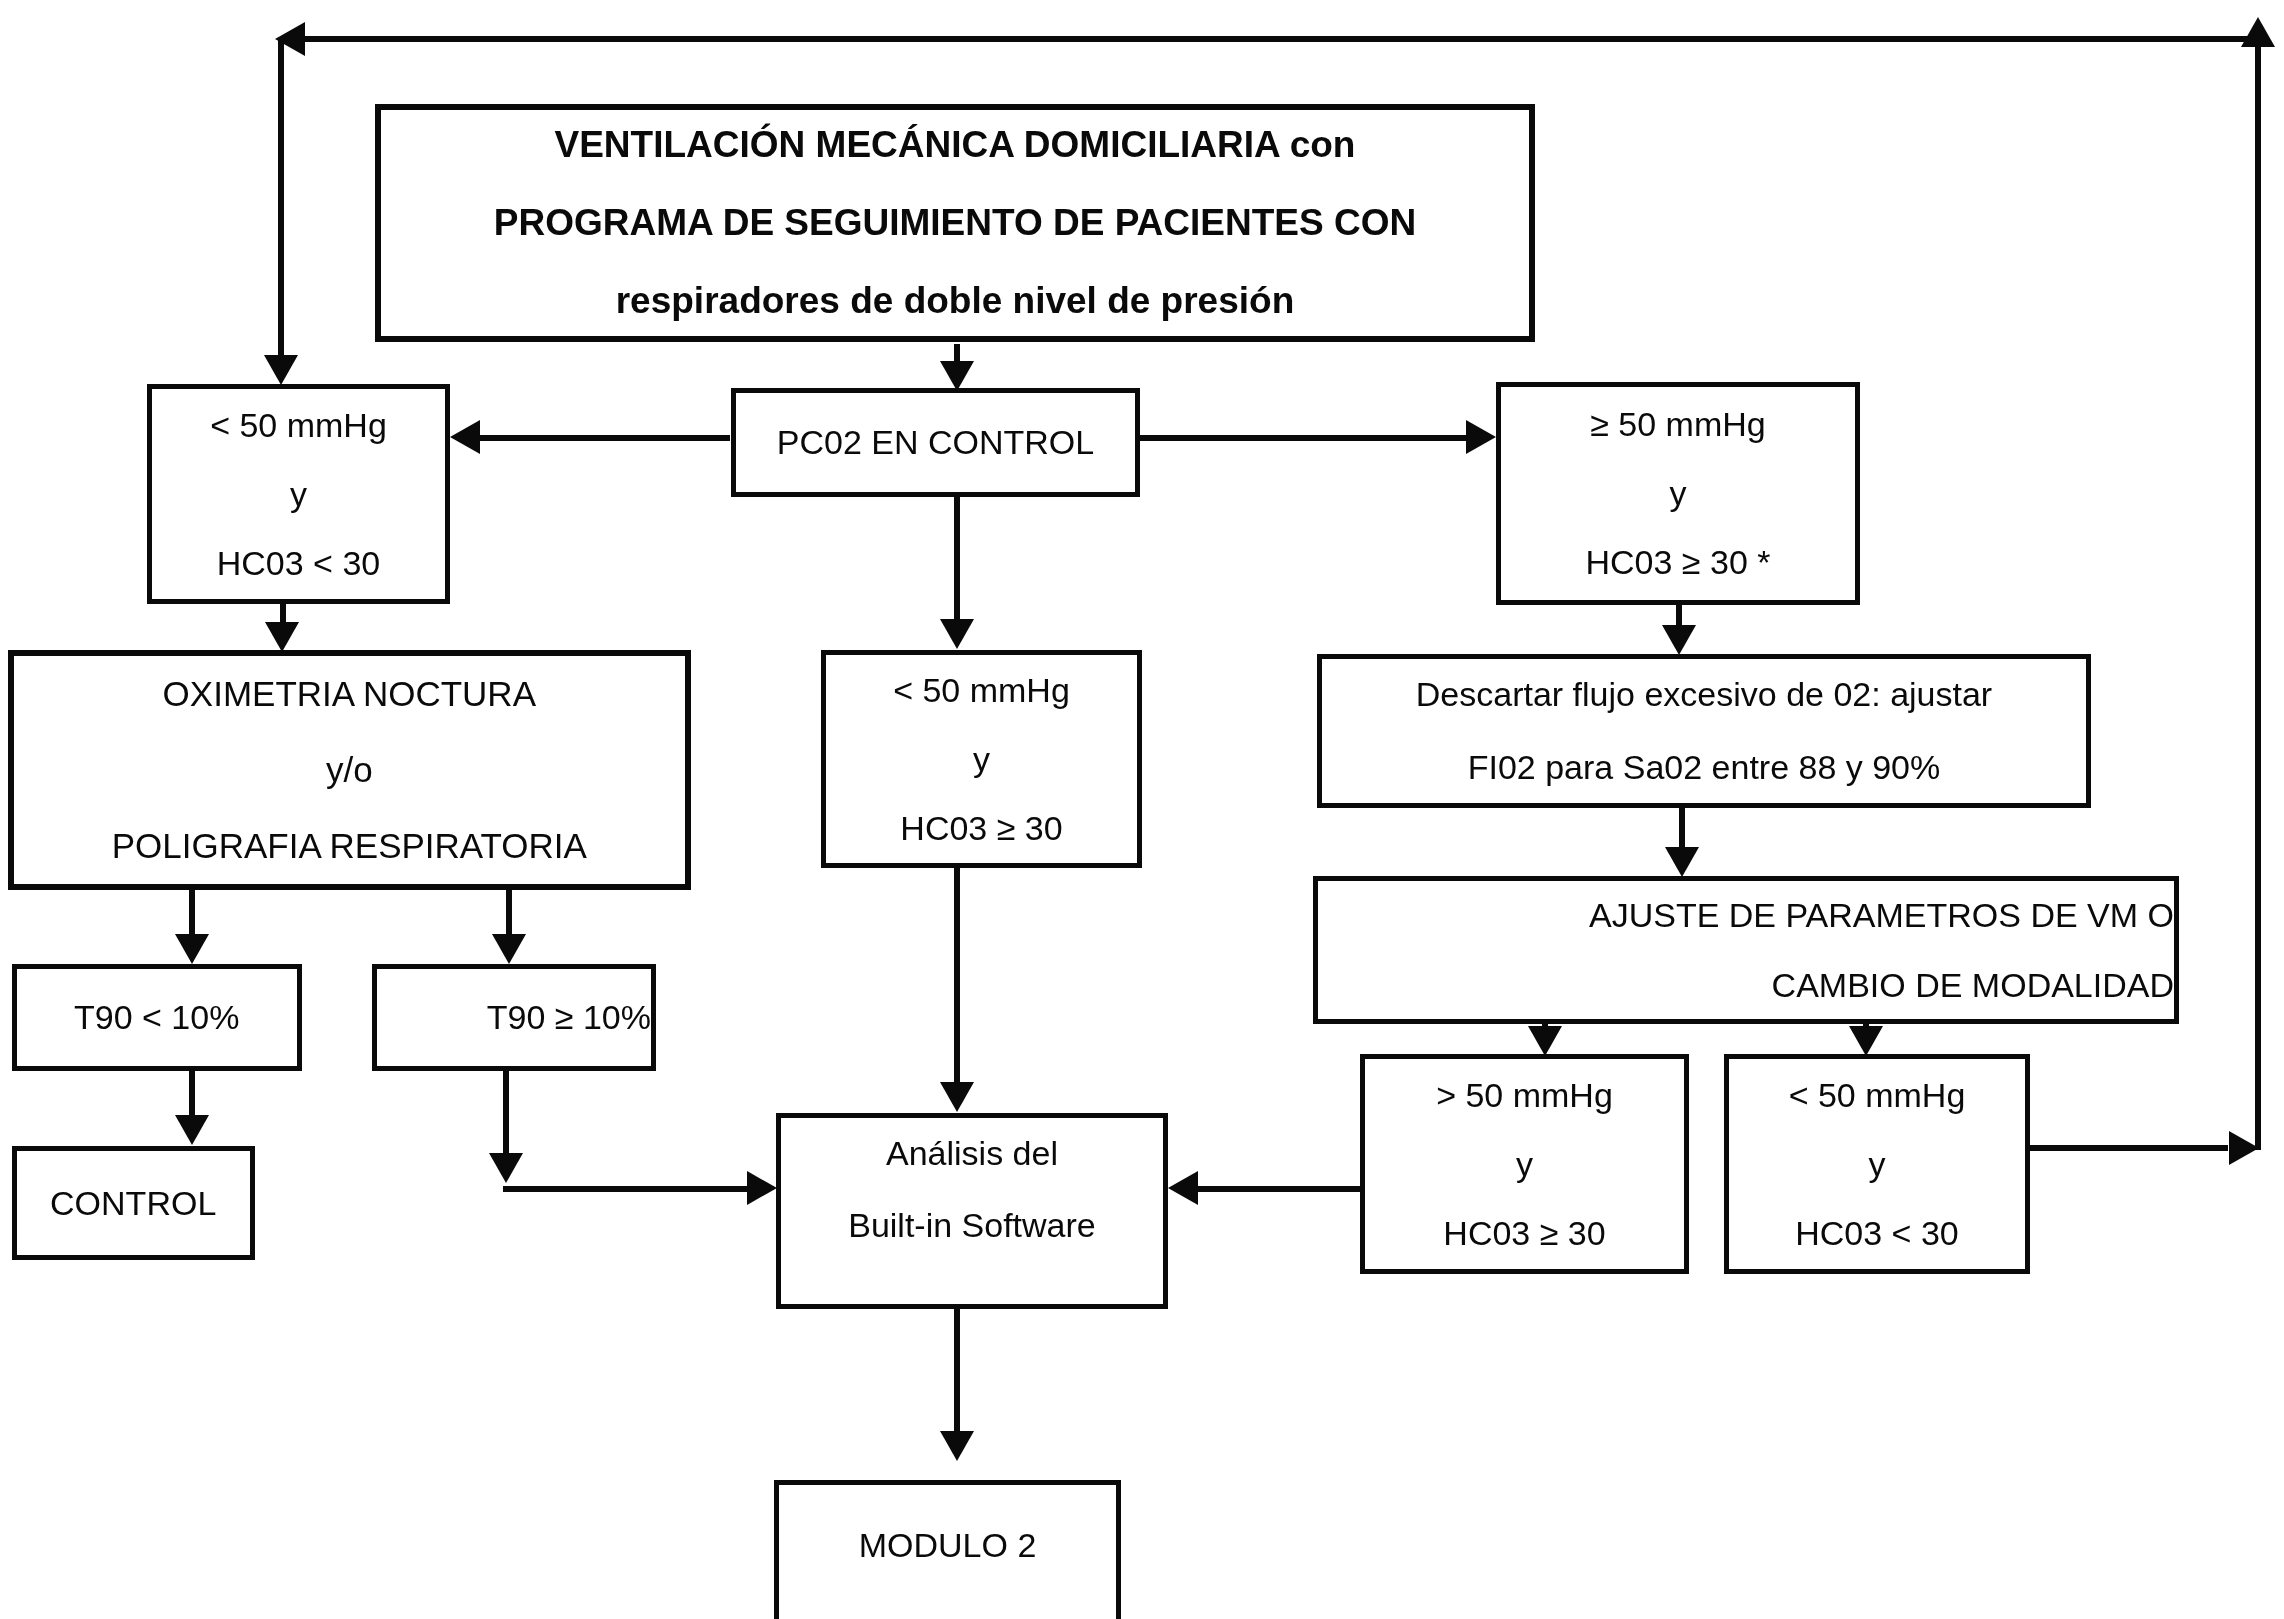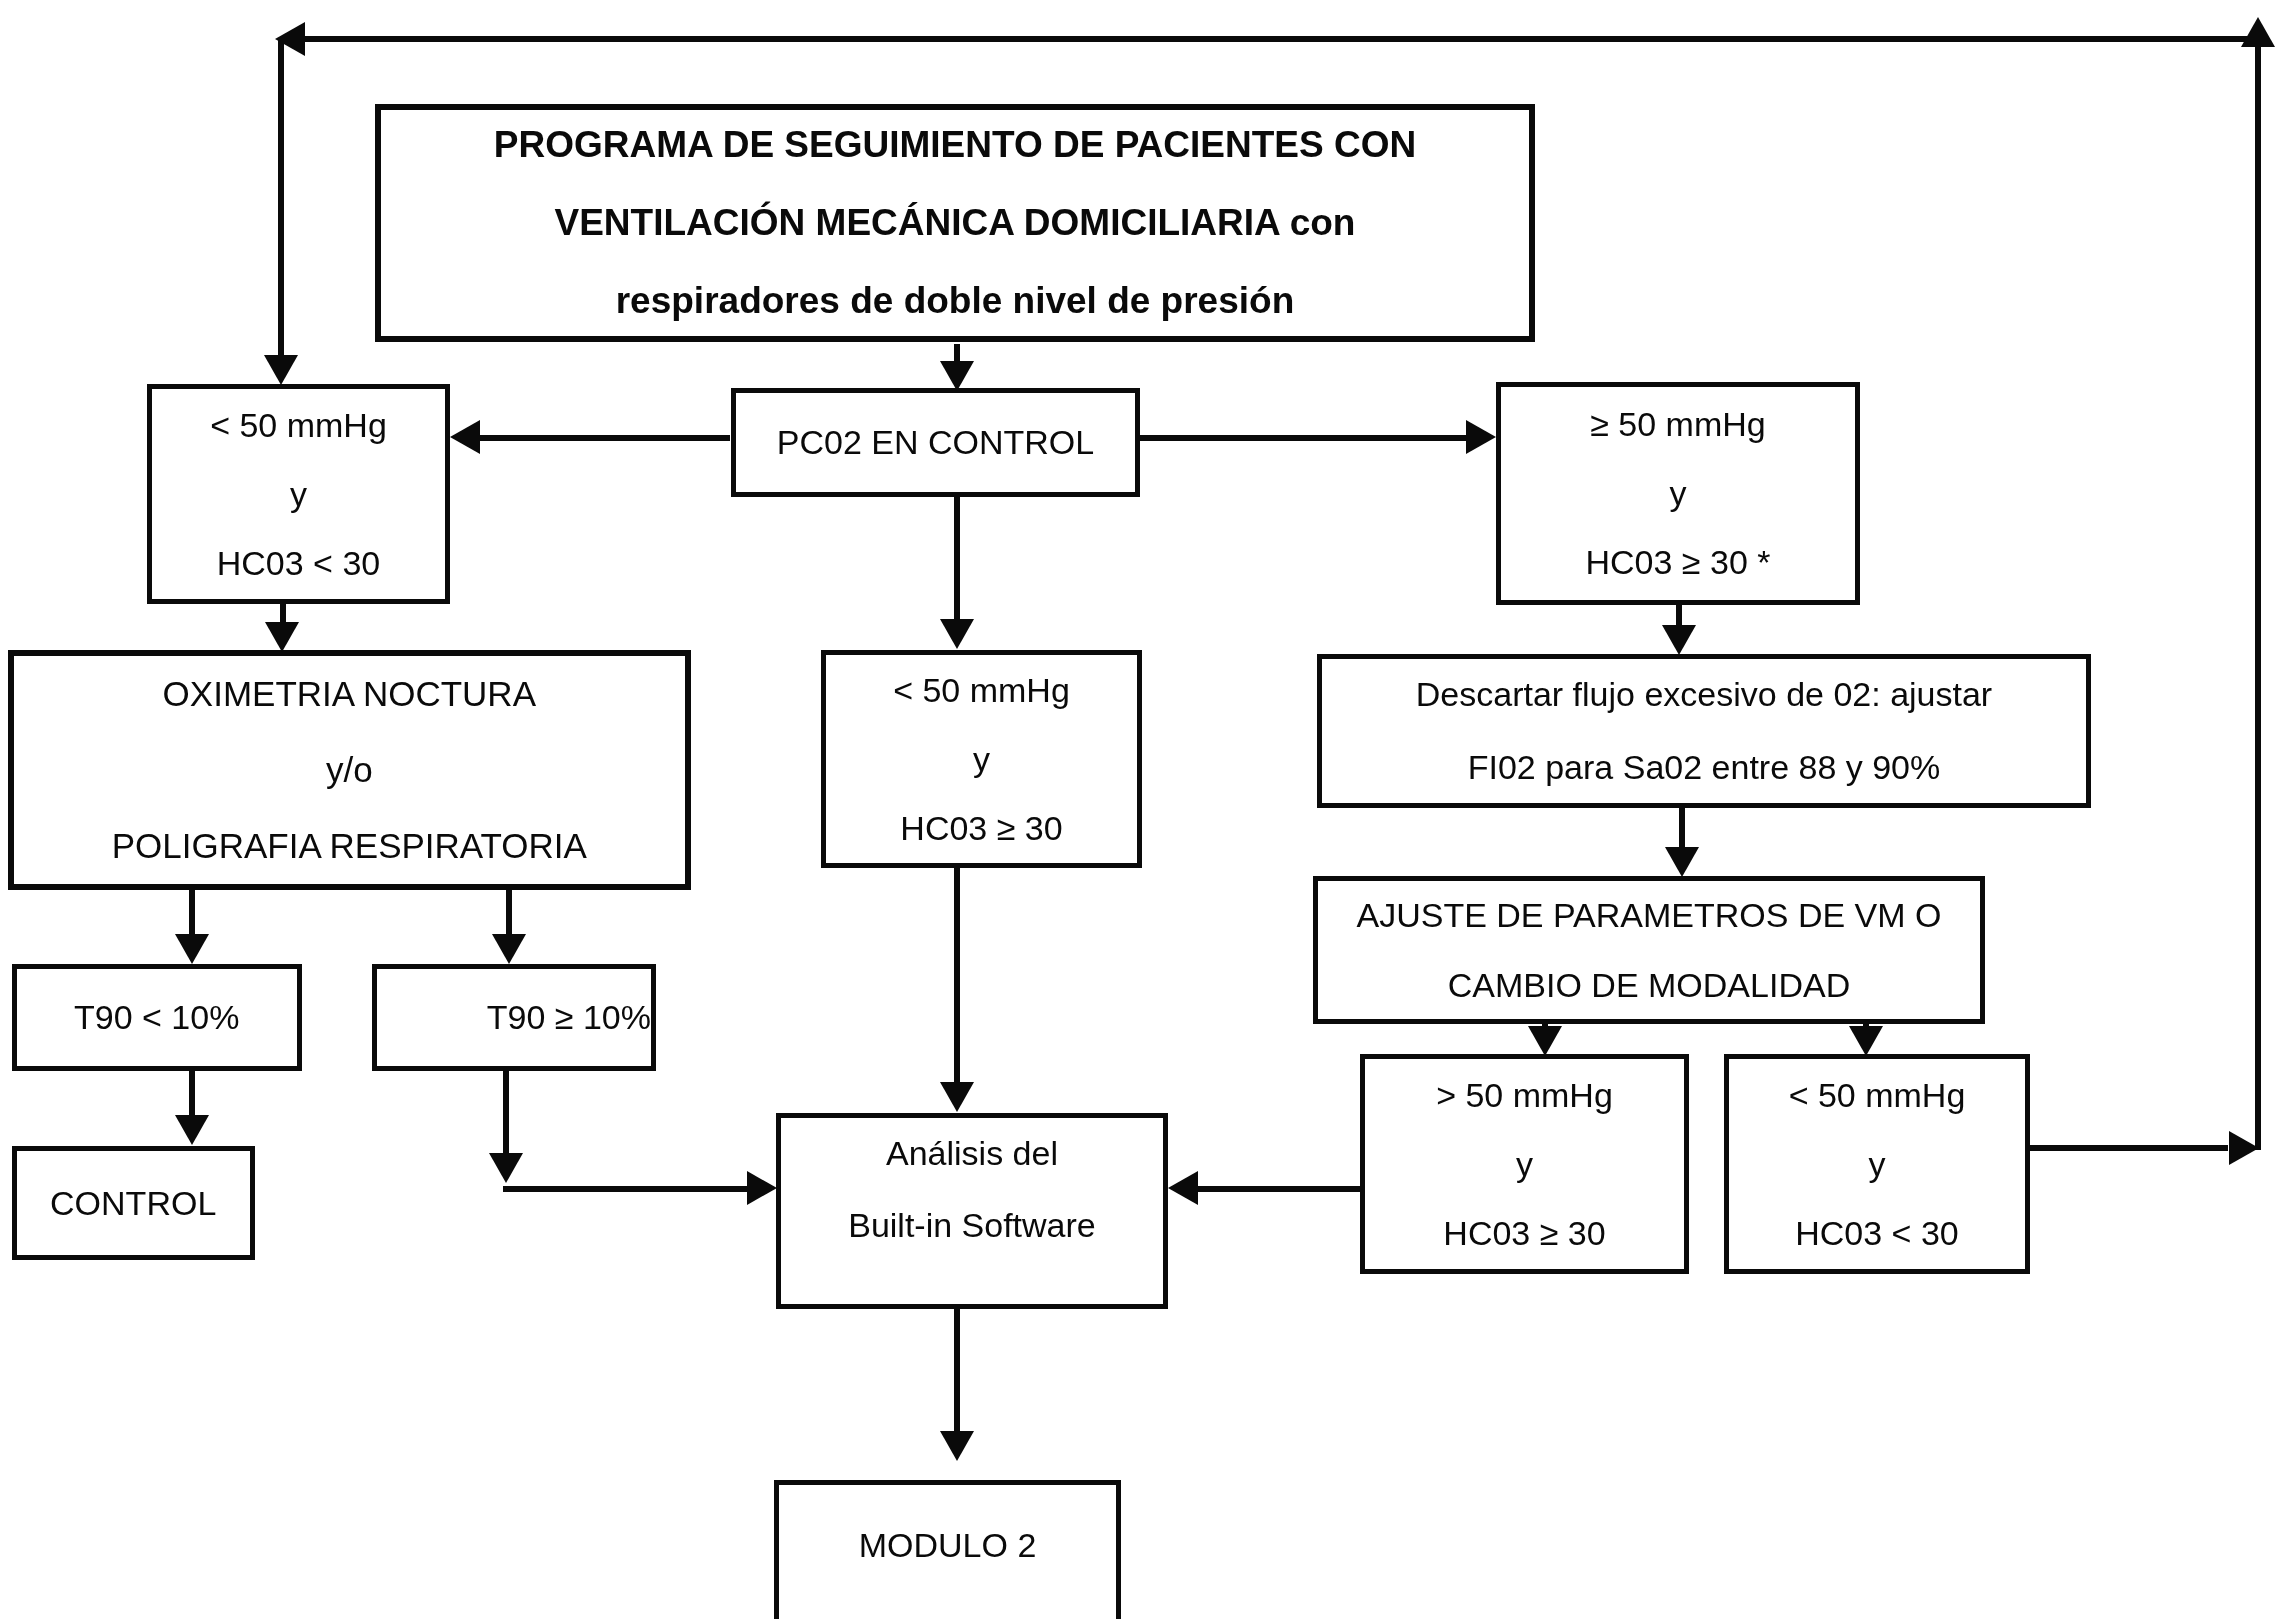--- a/index.html
+++ b/index.html
@@ -41,22 +41,22 @@
   .tri-up    { border-left: 17px solid transparent; border-right: 17px solid transparent; border-bottom: 30px solid #0a0a0a; }
   .tri-left  { border-top: 17px solid transparent; border-bottom: 17px solid transparent; border-right: 30px solid #0a0a0a; }
   .tri-right { border-top: 17px solid transparent; border-bottom: 17px solid transparent; border-left: 30px solid #0a0a0a; }
 </style>
 </head>
 <body>
 
 <div id="canvas">
 
   <div class="node thick title-node" style="left:375px; top:104px; width:1160px; height:238px;">
+    <span class="ln">VENTILACIÓN MECÁNICA DOMICILIARIA con</span>
     <span class="ln">PROGRAMA DE SEGUIMIENTO DE PACIENTES CON</span>
-    <span class="ln">VENTILACIÓN MECÁNICA DOMICILIARIA con</span>
     <span class="ln">respiradores de doble nivel de presión</span>
   </div>
 
   <div class="node" style="left:147px; top:384px; width:303px; height:220px;">
     <span class="ln">&lt; 50 mmHg</span>
     <span class="ln">y</span>
     <span class="ln">HC03 &lt; 30</span>
   </div>
 
   <div class="node" style="left:731px; top:388px; width:409px; height:109px;">
@@ -79,21 +79,21 @@
     <span class="ln">&lt; 50 mmHg</span>
     <span class="ln">y</span>
     <span class="ln">HC03 ≥ 30</span>
   </div>
 
   <div class="node two-line" style="left:1317px; top:654px; width:774px; height:154px;">
     <span class="ln">Descartar flujo excesivo de 02: ajustar</span>
     <span class="ln">FI02 para Sa02 entre 88 y 90%</span>
   </div>
 
-  <div class="node ajuste-node" style="left:1313px; top:876px; width:672px; height:148px;">
+  <div class="node ajuste-node" style="left:1313px; top:876px; width:866px; height:148px;align-items:flex-end;">
     <span class="ln">AJUSTE DE PARAMETROS DE VM O</span>
     <span class="ln">CAMBIO DE MODALIDAD</span>
   </div>
 
   <div class="node" style="left:11.7px; top:964px; width:290px; height:107px;">
     <span class="ln">T90 &lt; 10%</span>
   </div>
 
   <div class="node" style="left:372px; top:964px; width:284px; height:107px;align-items:flex-end;">
     <span class="ln">T90 ≥ 10%</span>

